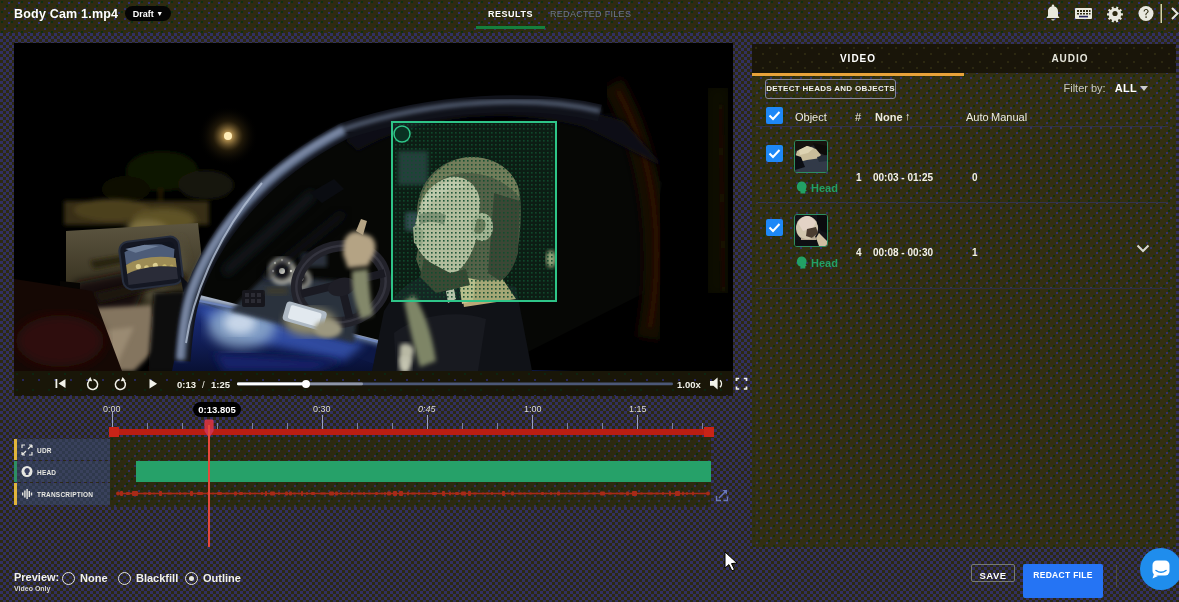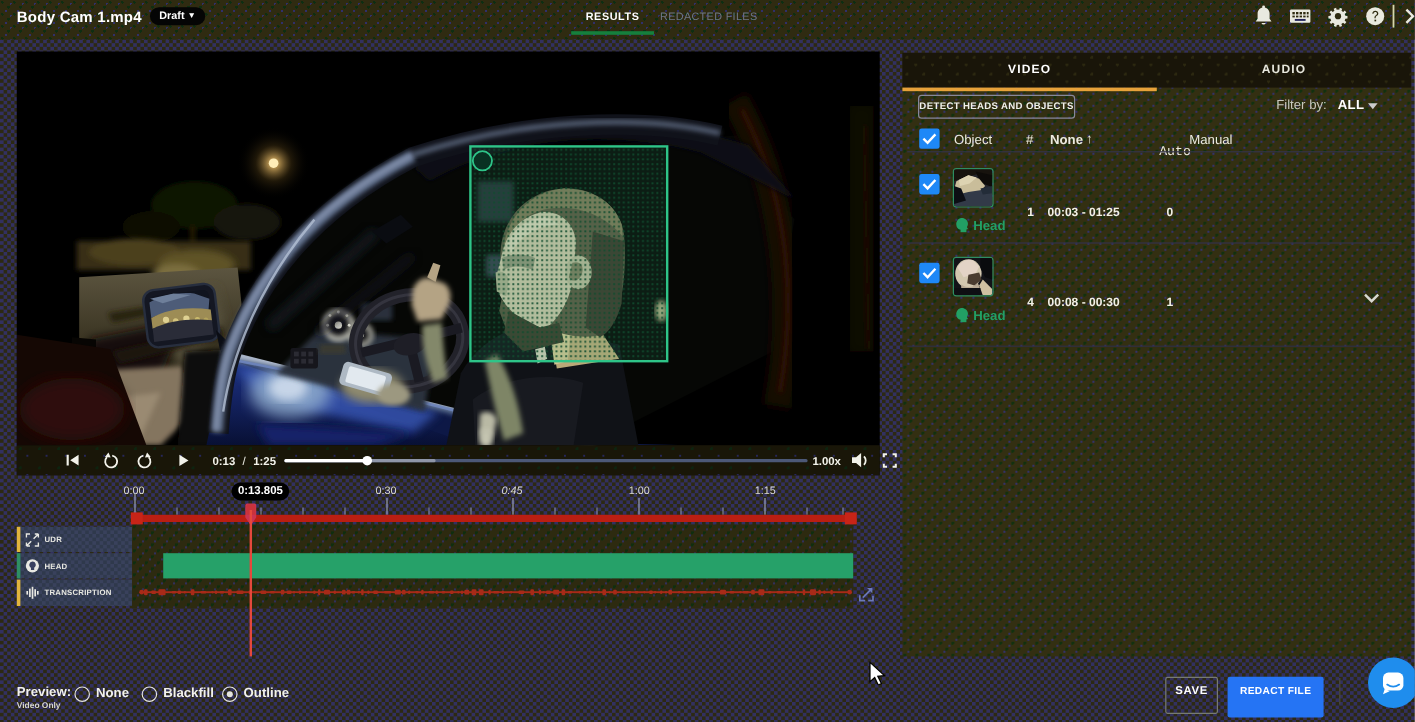--- a/index.html
+++ b/index.html
@@ -98,21 +98,21 @@
   .pmark { position:absolute; left:204px; top:419px; }
   .wavesvg { position:absolute; left:110px; top:487px; }
   .tlexpand { position:absolute; left:715px; top:488px; }
 
   .preview-lbl { position:absolute; left:14px; top:571px; color:#f2f2ec; font-size:11px; font-weight:bold; }
   .videoonly { position:absolute; left:14px; top:585px; color:#d8d8d0; font-size:7px; font-weight:bold; }
   .radio { position:absolute; top:572px; width:13px; height:13px; border:1.5px solid #e4e4de; border-radius:50%; }
   .radio.sel::after { content:""; position:absolute; left:2.5px; top:2.5px; width:5px; height:5px; border-radius:50%; background:#e4e4de; }
   .rlbl { position:absolute; top:572px; color:#f2f2ec; font-size:11px; font-weight:bold; }
 
-  .savebtn { position:absolute; left:971px; top:564px; width:44px; height:31px; border:1px solid #777b71; border-radius:2px;
+  .savebtn { position:absolute; left:971px; top:564px; width:44px; height:18px; border:1px solid #777b71; border-radius:2px;
     color:#fff; font-size:9.5px; font-weight:bold; letter-spacing:.5px; text-align:center; line-height:21px; }
   .redactbtn { position:absolute; left:1023px; top:564px; width:80px; height:34px; background:#2574f4; border-radius:2px;
     color:#fff; font-size:8.5px; font-weight:bold; letter-spacing:.3px; text-align:center; line-height:23px; }
   .vsep { position:absolute; left:1116px; top:565px; width:1px; height:22px; background:#4a4a40; }
   .chat { position:absolute; left:1140px; top:548px; width:42px; height:42px; border-radius:50%; background:#1f8ded; }
 </style>
 </head>
 <body>
 
 <div class="topbar"></div>
@@ -393,21 +393,21 @@
 
   <div class="chk" style="left:14px; top:63px;">
       <svg width="15" height="15" viewBox="0 0 15 15">
         <path d="M2.5 7.5l3.5 3.5 6.5-7" stroke="#fff" stroke-width="2" fill="none"></path>
       </svg>
     </div>
   <div class="hdr" style="left:43px; top:67px;">Object</div>
   <div class="hdr" style="left:103px; top:67px;">#</div>
   <div class="hdr" style="left:123px; top:67px; font-weight:bold;">None</div>
   <div class="hdr" style="left:153px; top:66px;">↑</div>
-  <div class="hdr" style="left:214px; top:77px;font-family:Liberation Mono, monospace;">Auto</div>
+  <div class="hdr" style="left:214px; top:67px;">Auto</div>
   <div class="hdr" style="left:239px; top:67px;">Manual</div>
   <div class="hdrline"></div>
 
   <div class="chk" style="left:14px; top:101px;">
       <svg width="15" height="15" viewBox="0 0 15 15">
         <path d="M2.5 7.5l3.5 3.5 6.5-7" stroke="#fff" stroke-width="2" fill="none"></path>
       </svg>
     </div>
   <div class="thumb" style="left:42px; top:96px;">
     <svg width="32" height="31" viewBox="0 0 32 31">

